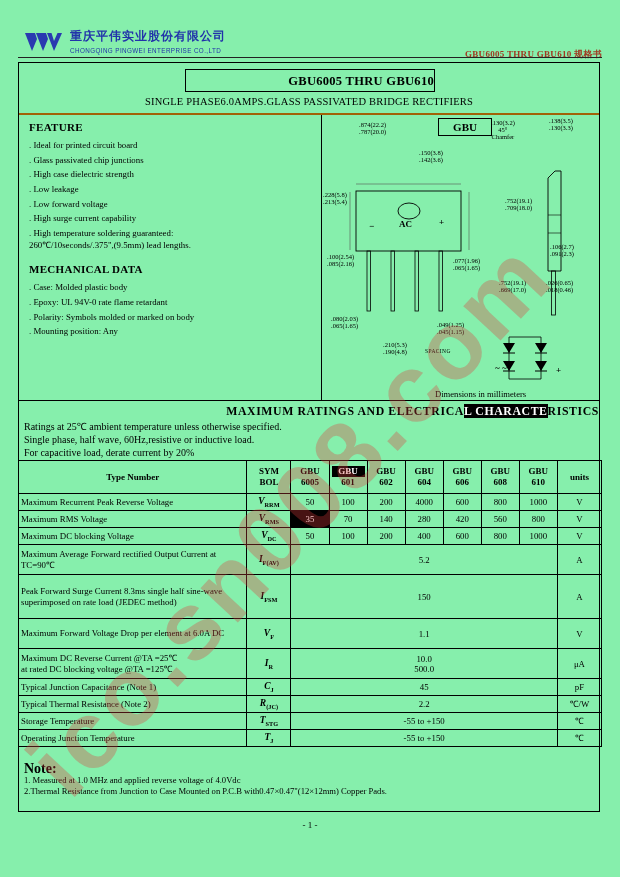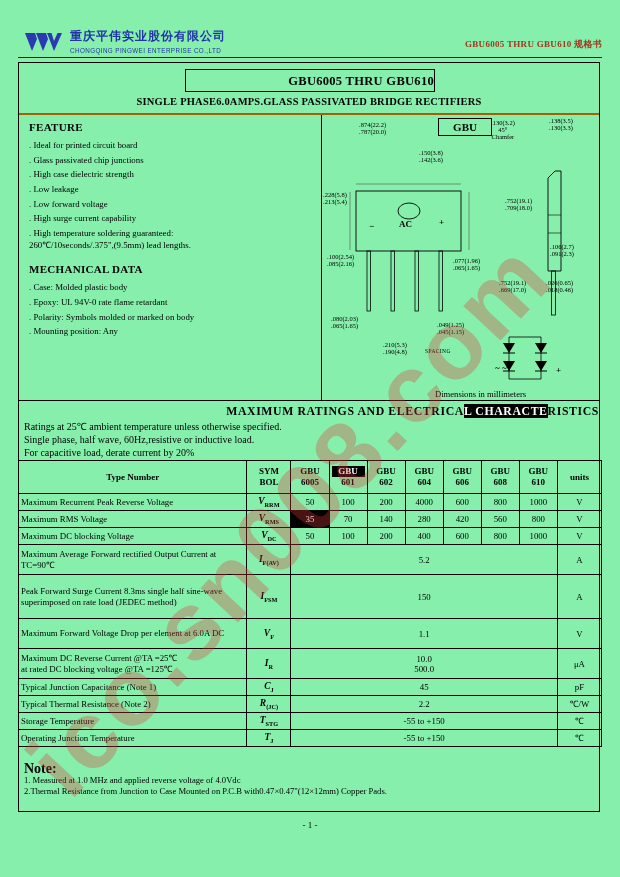--- a/index.html
+++ b/index.html
@@ -8,27 +8,27 @@
     position:relative; width:620px; height:877px; margin:0 auto;
     background:#86efac; overflow:hidden; color:#000;
     font-family:"Liberation Serif", serif;
   }
   
   .hdr { position:absolute; left:24px; top:28px; right:18px; height:30px; }
   .logo { position:absolute; left:0; top:2px; }
   .co-block { position:absolute; left:46px; top:0; color:#2233aa; }
   .co-cn { font-family:"DejaVu Sans", sans-serif; font-weight:bold; font-size:12px; letter-spacing:1px; }
   .co-en { font-family:"Liberation Sans", sans-serif; font-size:6.3px; letter-spacing:.4px; margin-top:2px; }
-  .doc-ref { position:absolute; right:0; top:10px; color:#a03a22; font-weight:bold; font-size:9px; letter-spacing:.3px; }
+  .doc-ref { position:absolute; right:0; top:20px; color:#a03a22; font-weight:bold; font-size:9px; letter-spacing:.3px; }
   .hdr-rule { position:absolute; left:18px; right:18px; top:57px; border-top:1.5px solid #222; }
   
   .frame { position:absolute; left:18px; top:62px; width:582px; height:750px; border:1px solid #000; }
   .title-box { position:absolute; left:166px; top:6px; width:250px; height:23px; border:1px solid #000;
                text-align:right; line-height:22px; font-weight:bold; font-size:12.5px; letter-spacing:.3px; }
-  .subtitle { position:absolute; left:0; top:33px; width:100%; text-align:center; font-weight:bold; font-size:10.5px; letter-spacing:.2px; }
+  .subtitle { position:absolute; left:0; top:33px; width:100%; text-align:center; font-weight:normal; font-size:10.5px; letter-spacing:.2px; }
   
   .cols { position:absolute; left:0; top:50px; width:100%; height:288px; border-top:2px solid #a16207; border-bottom:1px solid #000; }
   .left-col { position:absolute; left:0; top:0; width:303px; height:100%; border-right:1px solid #000; padding:6px 10px; }
   .sec-head { font-weight:bold; font-size:11px; letter-spacing:.3px; }
   .blist { margin-top:7px; }
   .blist .item { font-size:8.8px; line-height:11.5px; margin-bottom:3.2px; white-space:pre-line; }
   .mech-head { margin-top:12px; }
   .right-col { position:absolute; left:304px; top:0; width:278px; height:100%; }
   .gbu-box { position:absolute; left:115px; top:3px; width:54px; height:18px; border:1px solid #000;
              text-align:center; line-height:16px; font-weight:bold; font-size:11px; }

